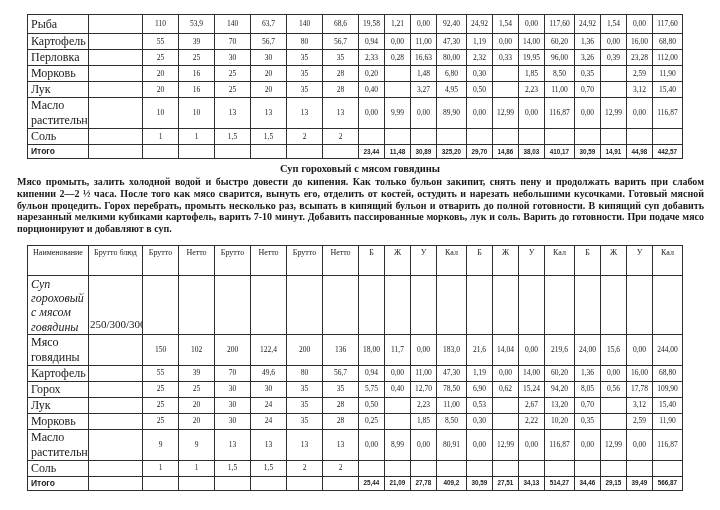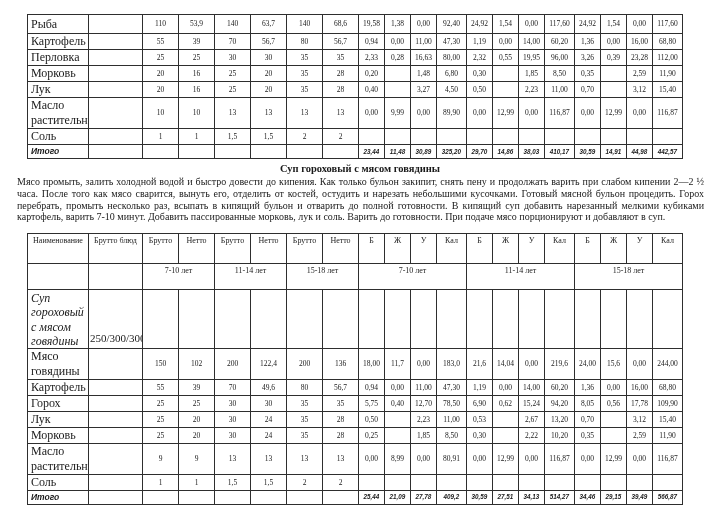--- a/index.html
+++ b/index.html
@@ -15,35 +15,35 @@
   .t1{margin-top:14px;}
   .t1 tr:nth-child(1){height:19px;}
   .t1 tr:nth-child(2){height:15px;}
   .t1 tr:nth-child(3){height:14px;}
   .t1 tr:nth-child(4){height:14px;}
   .t1 tr:nth-child(5){height:13px;}
   .t1 tr:nth-child(7){height:12px;}
   .t1 tr:nth-child(8){height:14px;}
 
   .title{font-size:10.5px;font-weight:bold;text-align:center;margin:4px 17px 1px 17px;line-height:1.15;}
-  .instructions{font-size:10px;line-height:11.8px;text-align:justify;margin:0 16px 0 17px;}
+  .instructions{font-size:10px;line-height:11.8px;text-align:justify;margin:0 16px 0 17px;font-weight:bold;}
 
   .t2{margin-top:10px;}
   .t2 thead td{vertical-align:top;padding-top:2px;font-size:8px;line-height:1.15;}
   .t2 .h1row{height:30px;}
   .t2 .h2row{height:26px;}
   .t2 tbody tr:nth-child(1){height:34px;}
   .t2 tbody tr:nth-child(2){height:20px;}
   .t2 tbody tr:nth-child(3),.t2 tbody tr:nth-child(4),
   .t2 tbody tr:nth-child(5),.t2 tbody tr:nth-child(6){height:15px;}
   .t2 tbody tr:nth-child(7){height:19px;}
   .t2 tbody tr:nth-child(8){height:11px;}
   .t2 tbody tr:nth-child(9){height:14px;}
 
-  .row-total td{font-family:"Liberation Sans",sans-serif;font-weight:bold;font-size:6.3px;font-style:italic;}
+  .row-total td{font-family:"Liberation Sans",sans-serif;font-weight:bold;font-size:6.3px;}
   .row-total td.lbl{font-size:8.5px;}
   .row-dish td.lbl{font-style:italic;vertical-align:top;line-height:1.18;padding-top:1px;}
   .row-dish td.yld{vertical-align:bottom;padding-bottom:2px;}
 </style>
 </head>
 <body>
 
 <div class="page">
 
   <table class="tbl t1">
@@ -73,21 +73,21 @@
         <tr class="row-normal">
           <td class="lbl">Рыба</td>
           <td class="yld"></td>
           <td>110</td>
           <td>53,9</td>
           <td>140</td>
           <td>63,7</td>
           <td>140</td>
           <td>68,6</td>
           <td>19,58</td>
-          <td>1,38</td>
+          <td>1,21</td>
           <td>0,00</td>
           <td>92,40</td>
           <td>24,92</td>
           <td>1,54</td>
           <td>0,00</td>
           <td>117,60</td>
           <td>24,92</td>
           <td>1,54</td>
           <td>0,00</td>
           <td>117,60</td>
@@ -121,21 +121,21 @@
           <td>25</td>
           <td>30</td>
           <td>30</td>
           <td>35</td>
           <td>35</td>
           <td>2,33</td>
           <td>0,28</td>
           <td>16,63</td>
           <td>80,00</td>
           <td>2,32</td>
-          <td>0,55</td>
+          <td>0,33</td>
           <td>19,95</td>
           <td>96,00</td>
           <td>3,26</td>
           <td>0,39</td>
           <td>23,28</td>
           <td>112,00</td>
         </tr>
         <tr class="row-normal">
           <td class="lbl">Морковь</td>
           <td class="yld"></td>
@@ -163,21 +163,21 @@
           <td class="yld"></td>
           <td>20</td>
           <td>16</td>
           <td>25</td>
           <td>20</td>
           <td>35</td>
           <td>28</td>
           <td>0,40</td>
           <td></td>
           <td>3,27</td>
-          <td>4,50</td>
+          <td>4,95</td>
           <td>0,50</td>
           <td></td>
           <td>2,23</td>
           <td>11,00</td>
           <td>0,70</td>
           <td></td>
           <td>3,12</td>
           <td>15,40</td>
         </tr>
         <tr class="row-normal">
@@ -292,30 +292,20 @@
         <td>Кал</td>
         <td>Б</td>
         <td>Ж</td>
         <td>У</td>
         <td>Кал</td>
         <td>Б</td>
         <td>Ж</td>
         <td>У</td>
         <td>Кал</td>
       </tr>
-      <tr class="h2row">
-        <td></td>
-        <td></td>
-        <td colspan="2">7-10 лет</td>
-        <td colspan="2">11-14 лет</td>
-        <td colspan="2">15-18 лет</td>
-        <td colspan="4">7-10 лет</td>
-        <td colspan="4">11-14 лет</td>
-        <td colspan="4">15-18 лет</td>
-      </tr>
     </thead>
     <tbody>
         <tr class="row-dish">
           <td class="lbl">Суп гороховый с мясом говядины</td>
           <td class="yld">250/300/300</td>
           <td></td>
           <td></td>
           <td></td>
           <td></td>
           <td></td>

